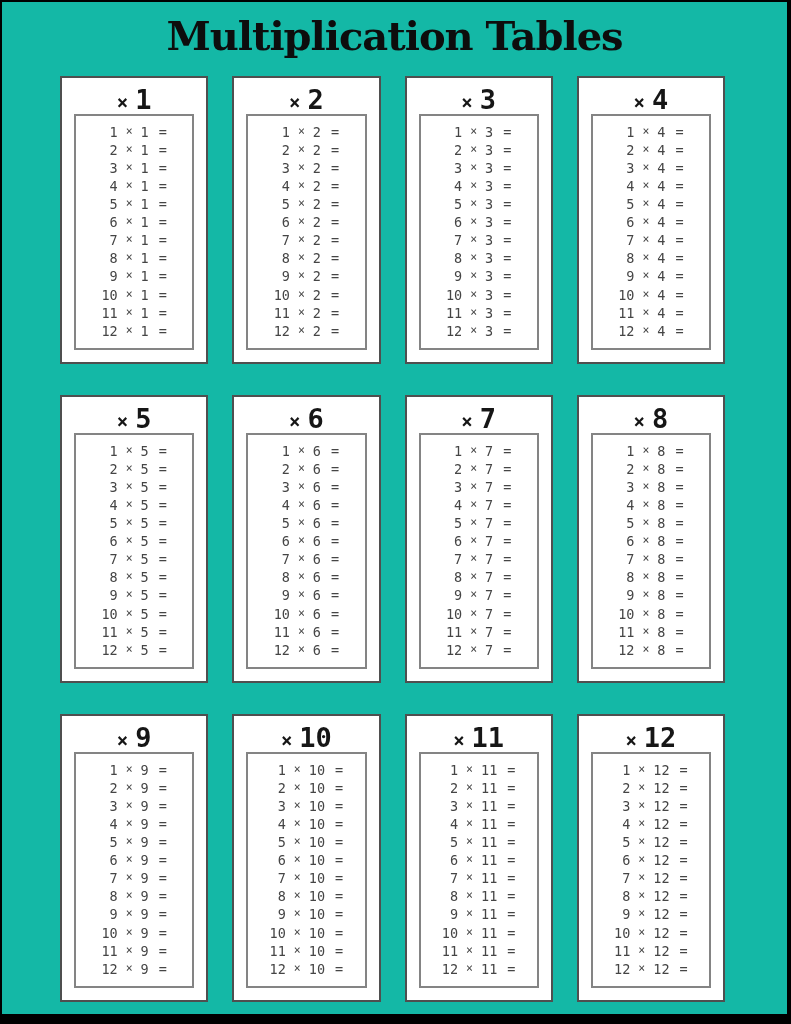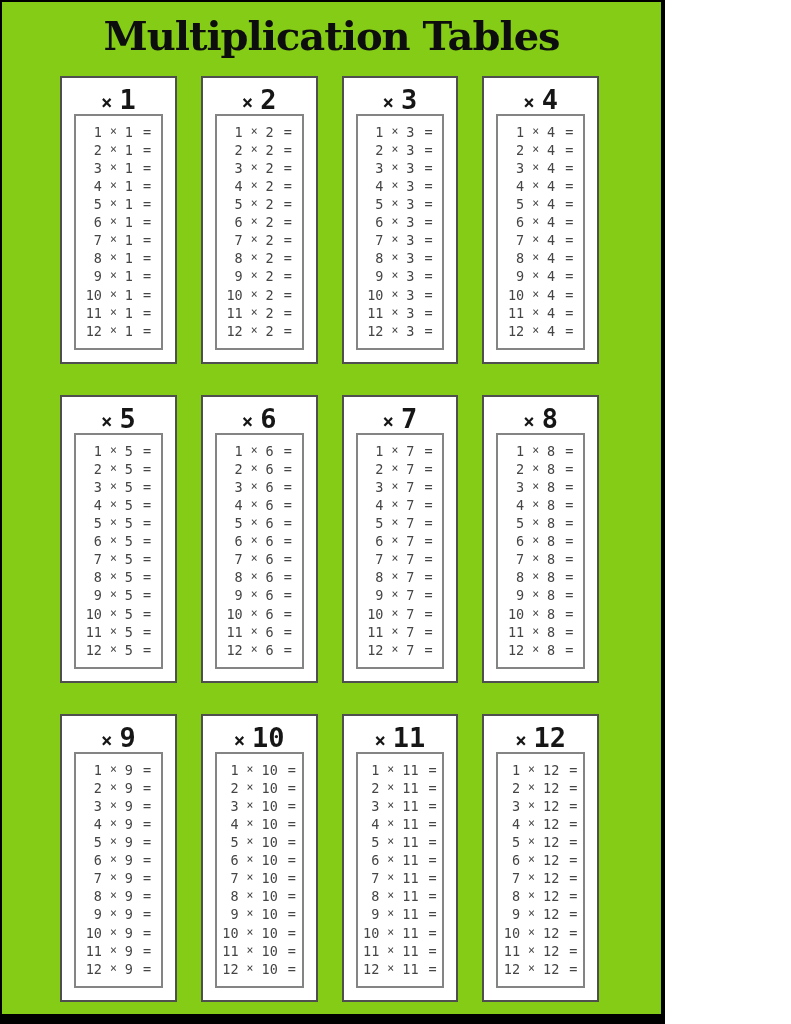--- a/index.html
+++ b/index.html
@@ -10,22 +10,22 @@
     --header-text: #161616;
     --row-text: #454545;
   }
   * { box-sizing: border-box; }
   html, body { margin: 0; padding: 0; background: #ffffff; }
   body {
     width: 791px; height: 1024px;
     font-family: "DejaVu Sans", sans-serif;
   }
   .page {
-    width: 665px; height: 1024px;
-    background: #84cc16;
+    width: 791px; height: 1024px;
+    background: #14b8a6;
     border-style: solid;
     border-color: var(--page-border);
     border-width: 2px 4px 10px 2px;
     overflow: hidden;
   }
   .title {
     margin: 10px 0 0 0;
     text-align: center;
     font-family: "DejaVu Serif", serif;
     font-weight: bold;

